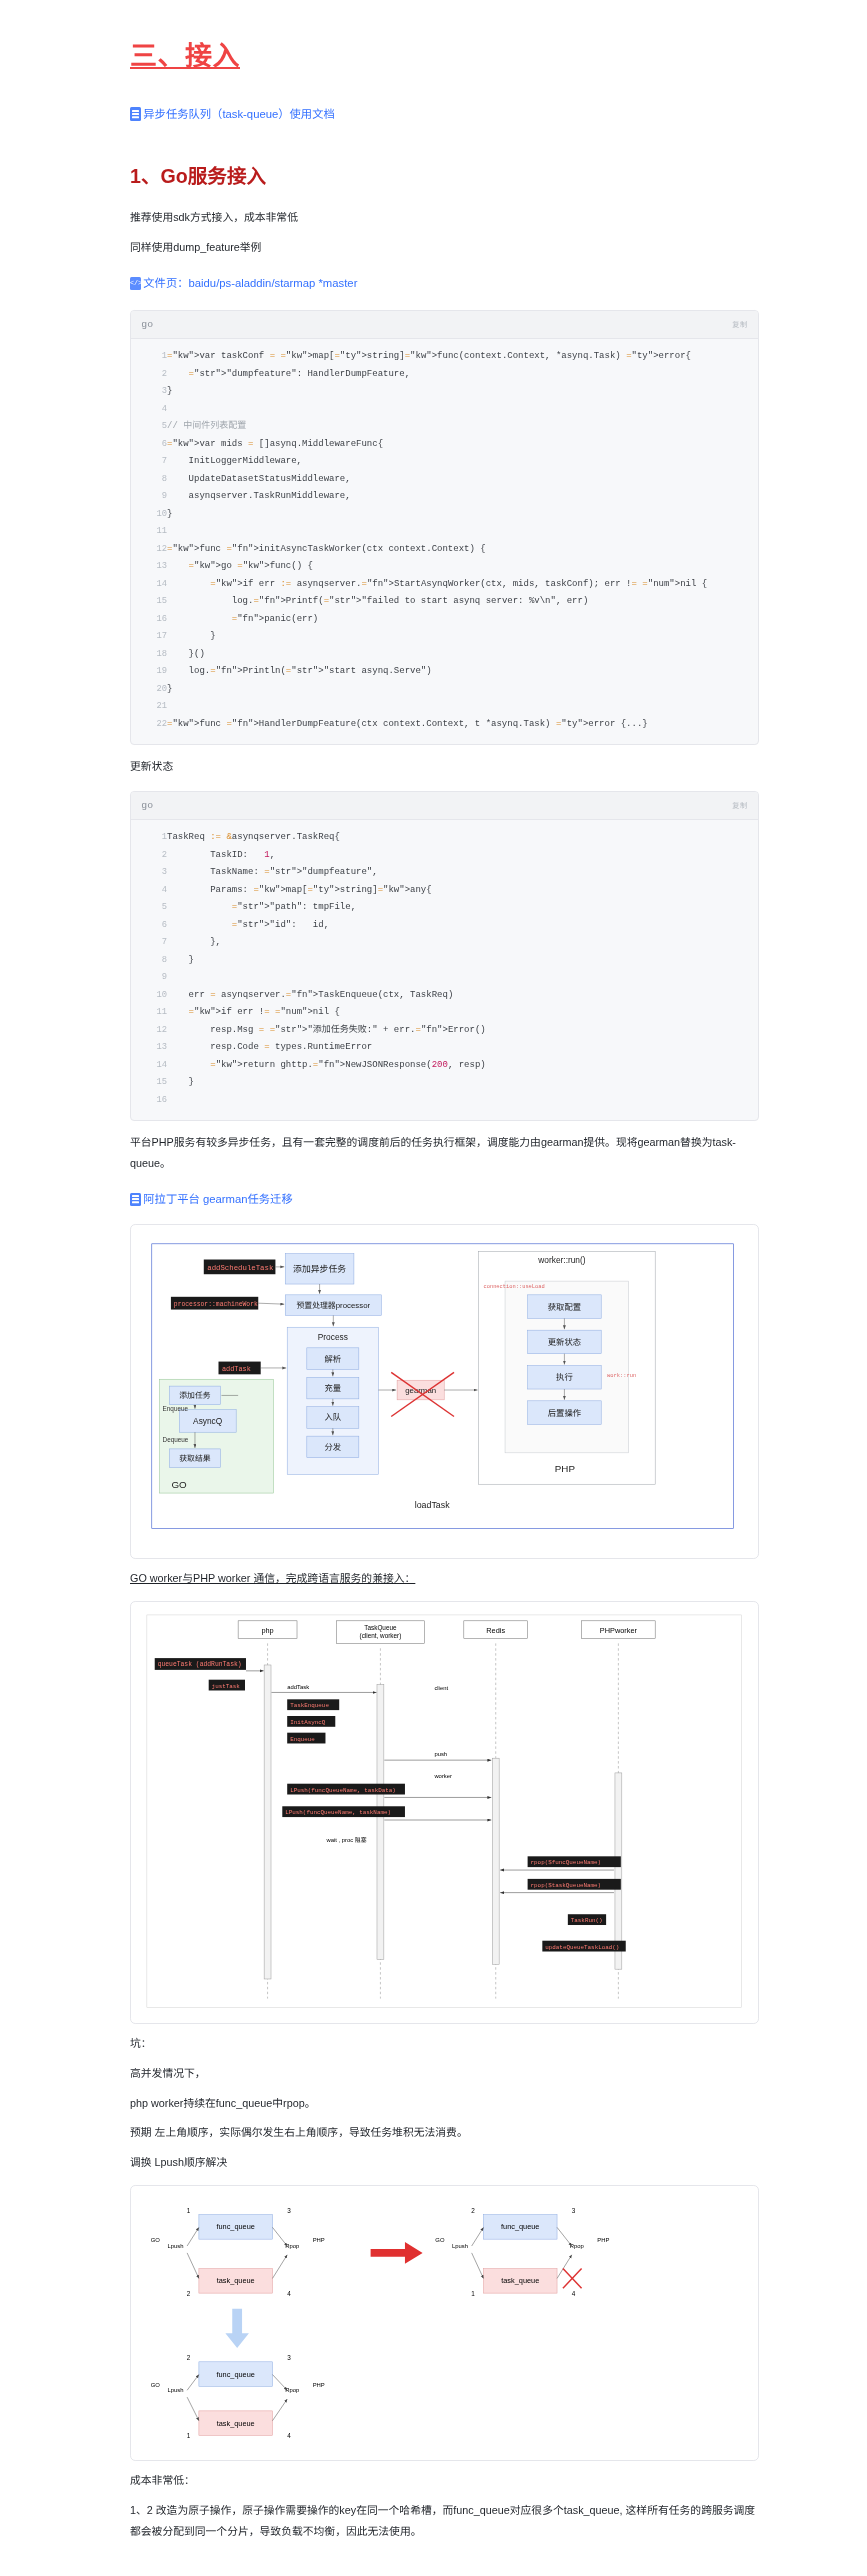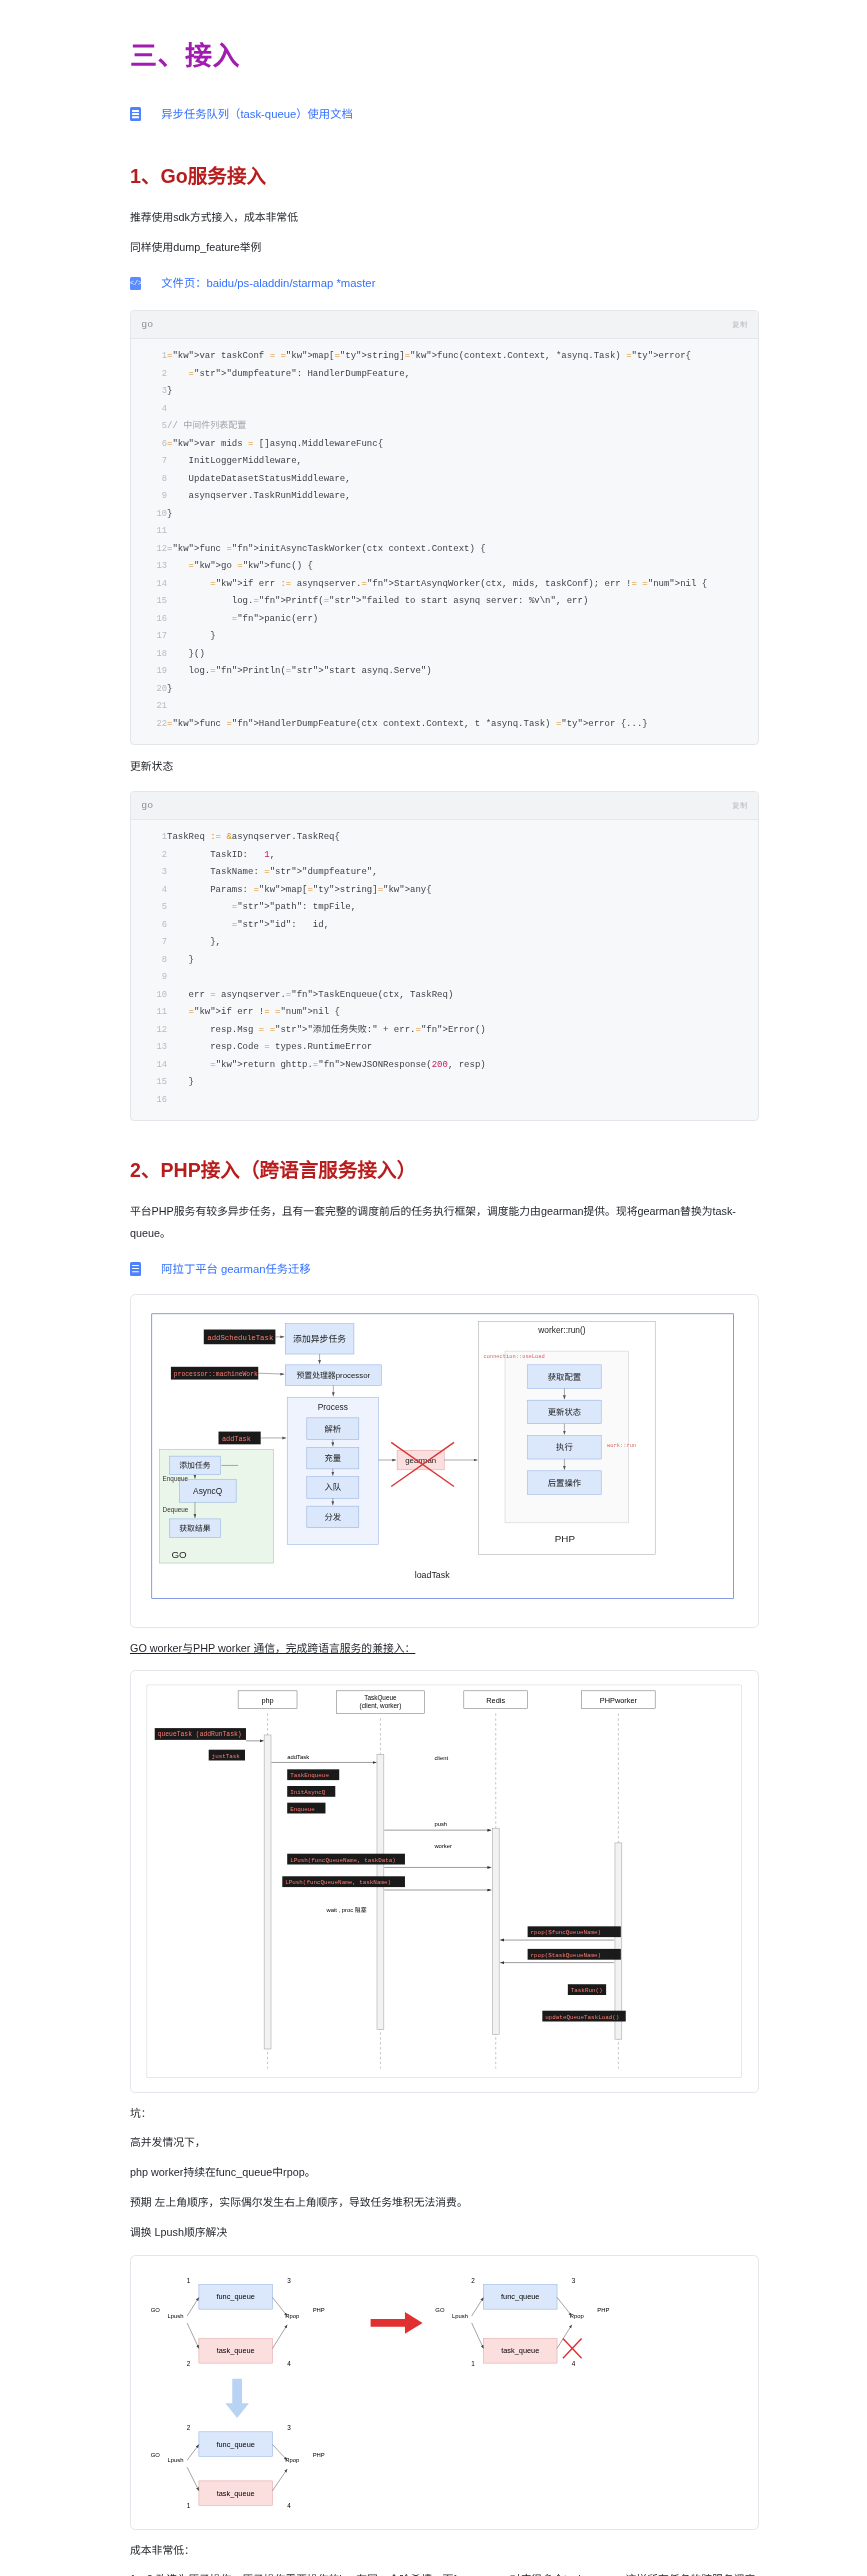--- a/index.html
+++ b/index.html
@@ -12,40 +12,41 @@
     -webkit-font-smoothing: antialiased;
   }
   .page { width: 868px; padding: 0 0 41px 0; }
   .wrap { width: 732px; margin: 0 auto; padding-left: 62px; padding-right: 41px;}
 
   h1.sec {
     font-size: 27px;
     font-weight: 700;
     letter-spacing: 0.5px;
     margin: 40px 0 24px 0;
-    color: #a21caf;
+    color: #ef4444;
     line-height: 1.25;
+    text-decoration: underline;
   }
   h2.sub {
     font-size: 19.6px;
     font-weight: 700;
     margin: 37px 0 17.5px 0;
     color: #b91c1c;
     line-height: 1.3;
   }
   p.para {
     font-size: 10.8px;
     line-height: 2.0;
     margin: 8.2px 0;
     color: #1f2329;
   }
   .doclink {
     display: inline-flex;
     align-items: center;
-    gap: 20px;
+    gap: 2px;
     font-size: 11.3px;
     color: #3370ff;
     line-height: 1.8;
     margin: 6.2px 0 3.1px 0;
     cursor: pointer;
   }
   .doclink .ic {
     width: 11.3px; height: 13.4px;
     background: #4e83fd;
     border-radius: 1.5px;
@@ -343,21 +344,20 @@
               <tr>
                 <td class="ln">16</td>
                 <td class="cd">&nbsp;</td>
               </tr>
             </tbody>
           </table>
     </div>
   </div>
 
   
-  <h2 class="sub">2、PHP接入（跨语言服务接入）</h2>
   <p class="para">平台PHP服务有较多异步任务，且有一套完整的调度前后的任务执行框架，调度能力由gearman提供。现将gearman替换为task-queue。</p>
 
   <div class="doclink">
     <span class="ic"></span>
     <span>阿拉丁平台 gearman任务迁移</span>
   </div>
 
   
   <div class="figcard">
     <svg viewBox="0 0 1240 640">

